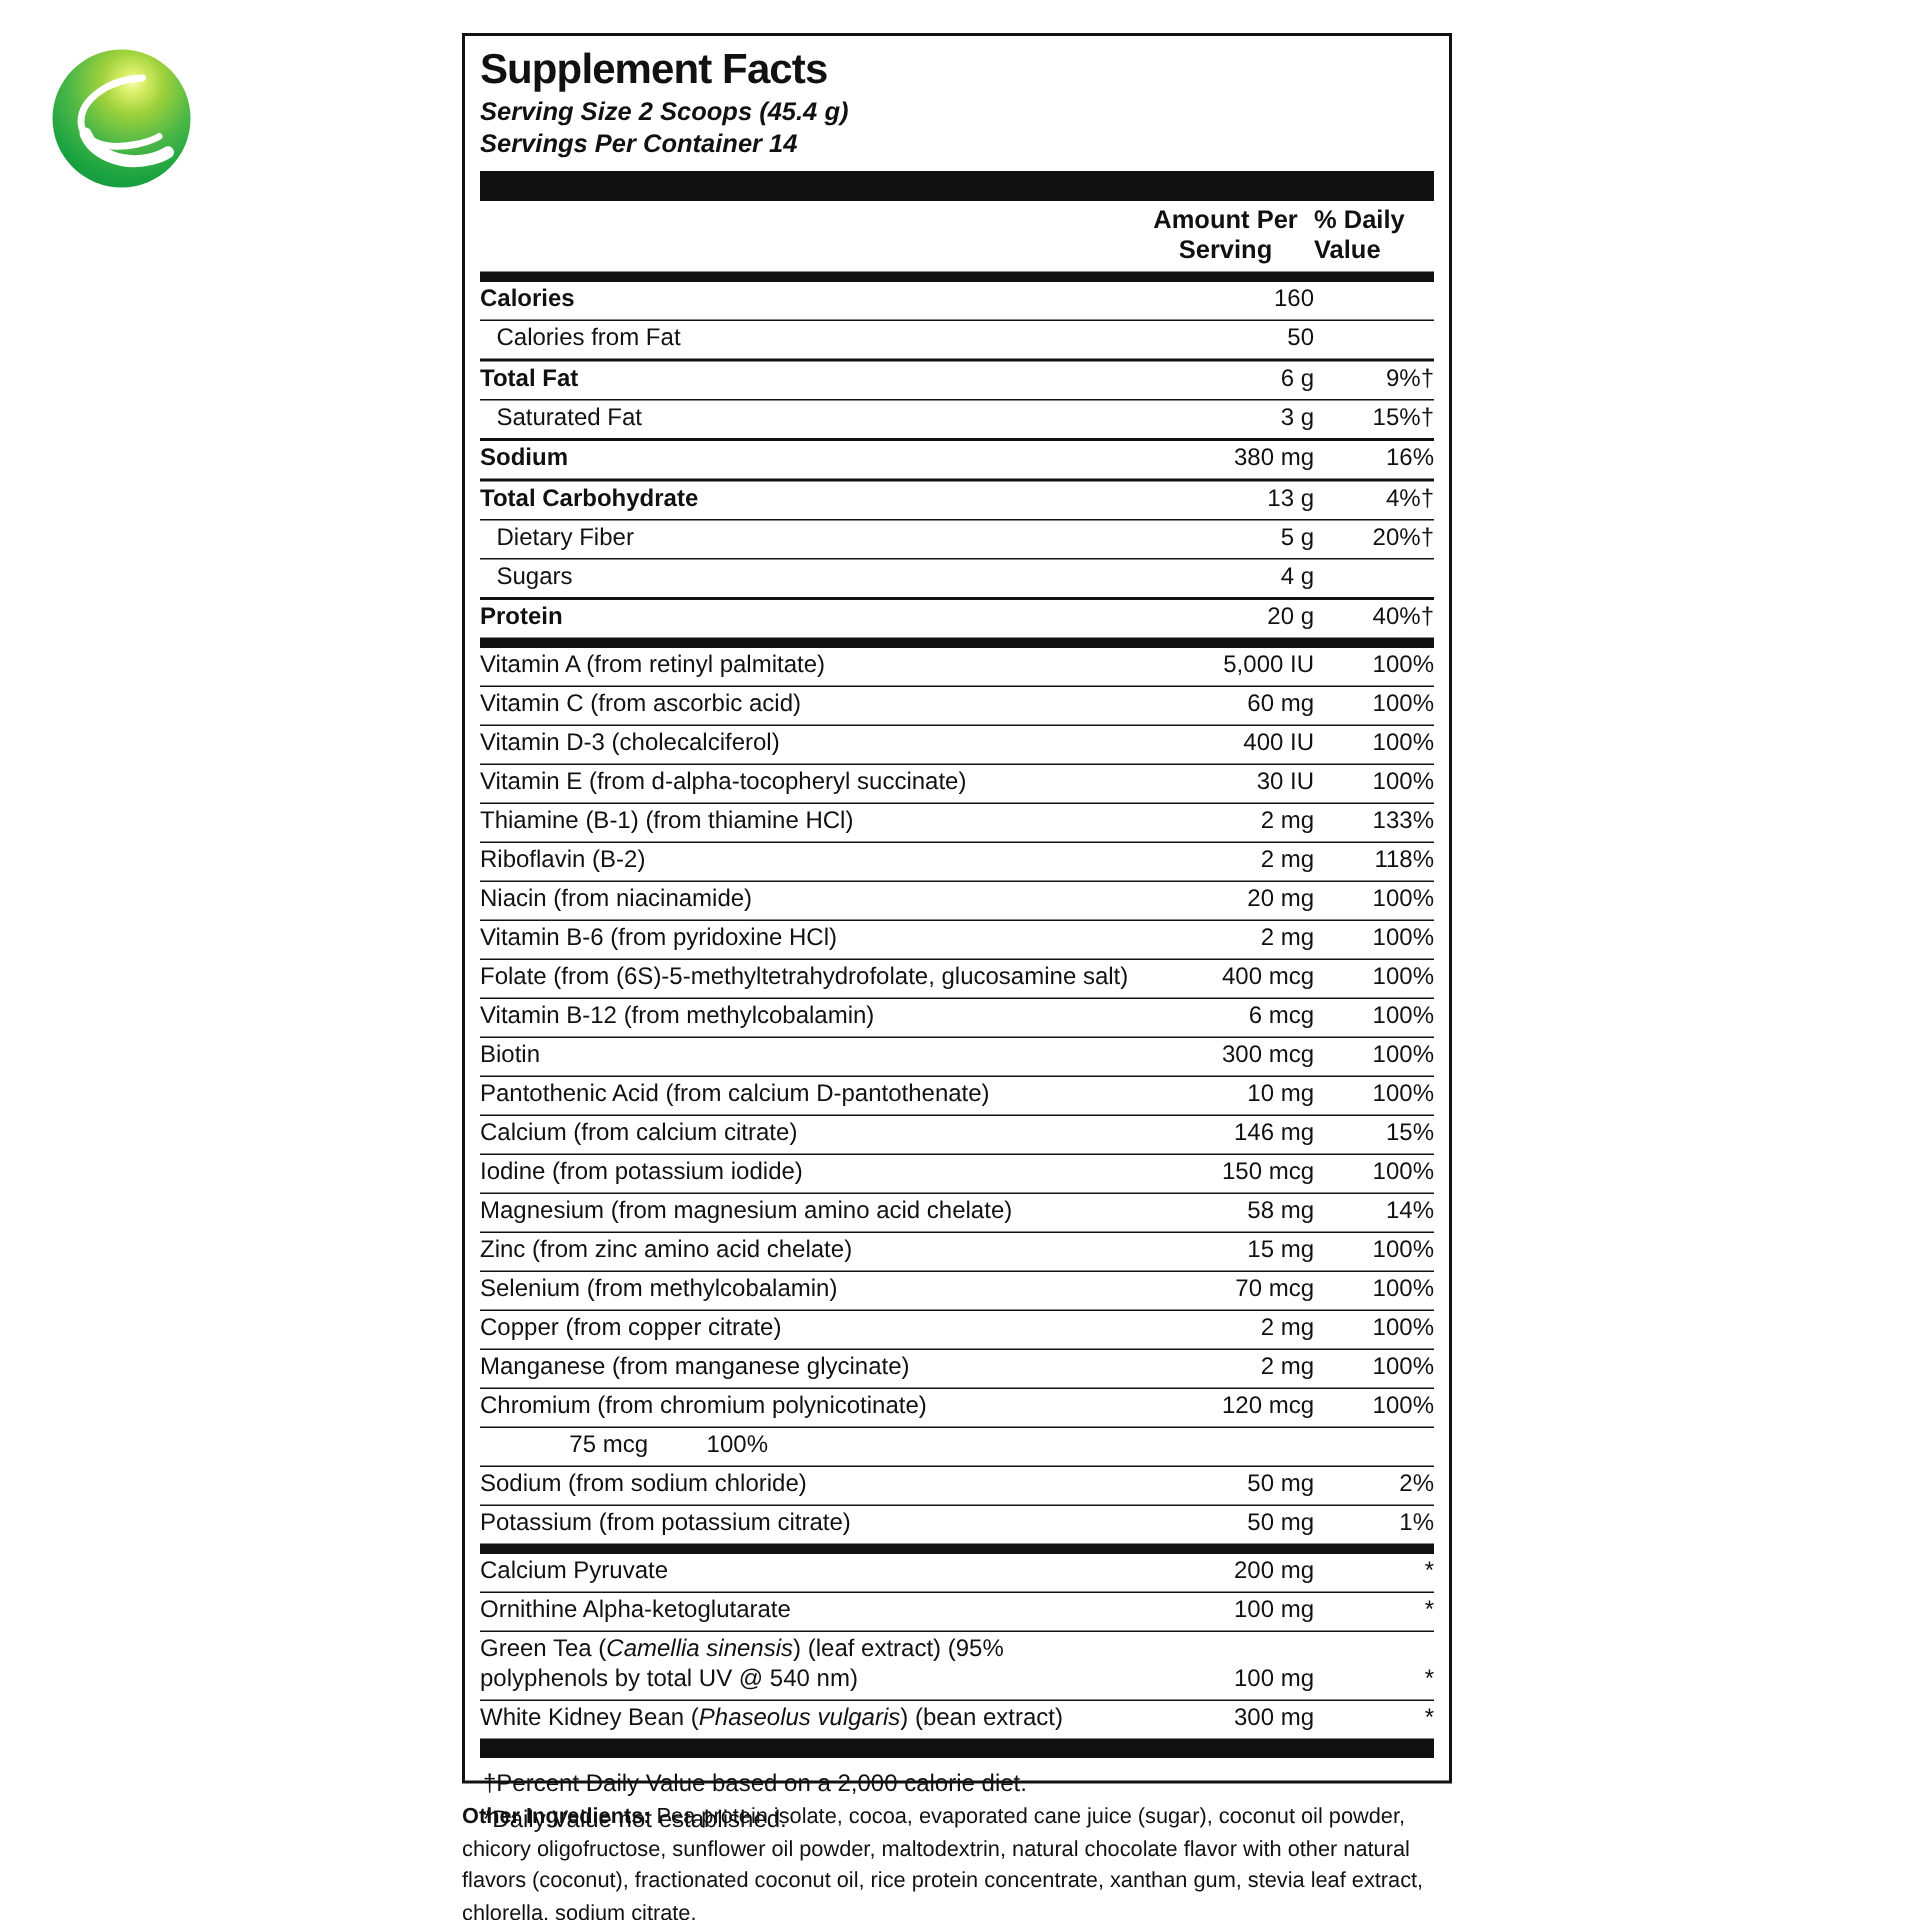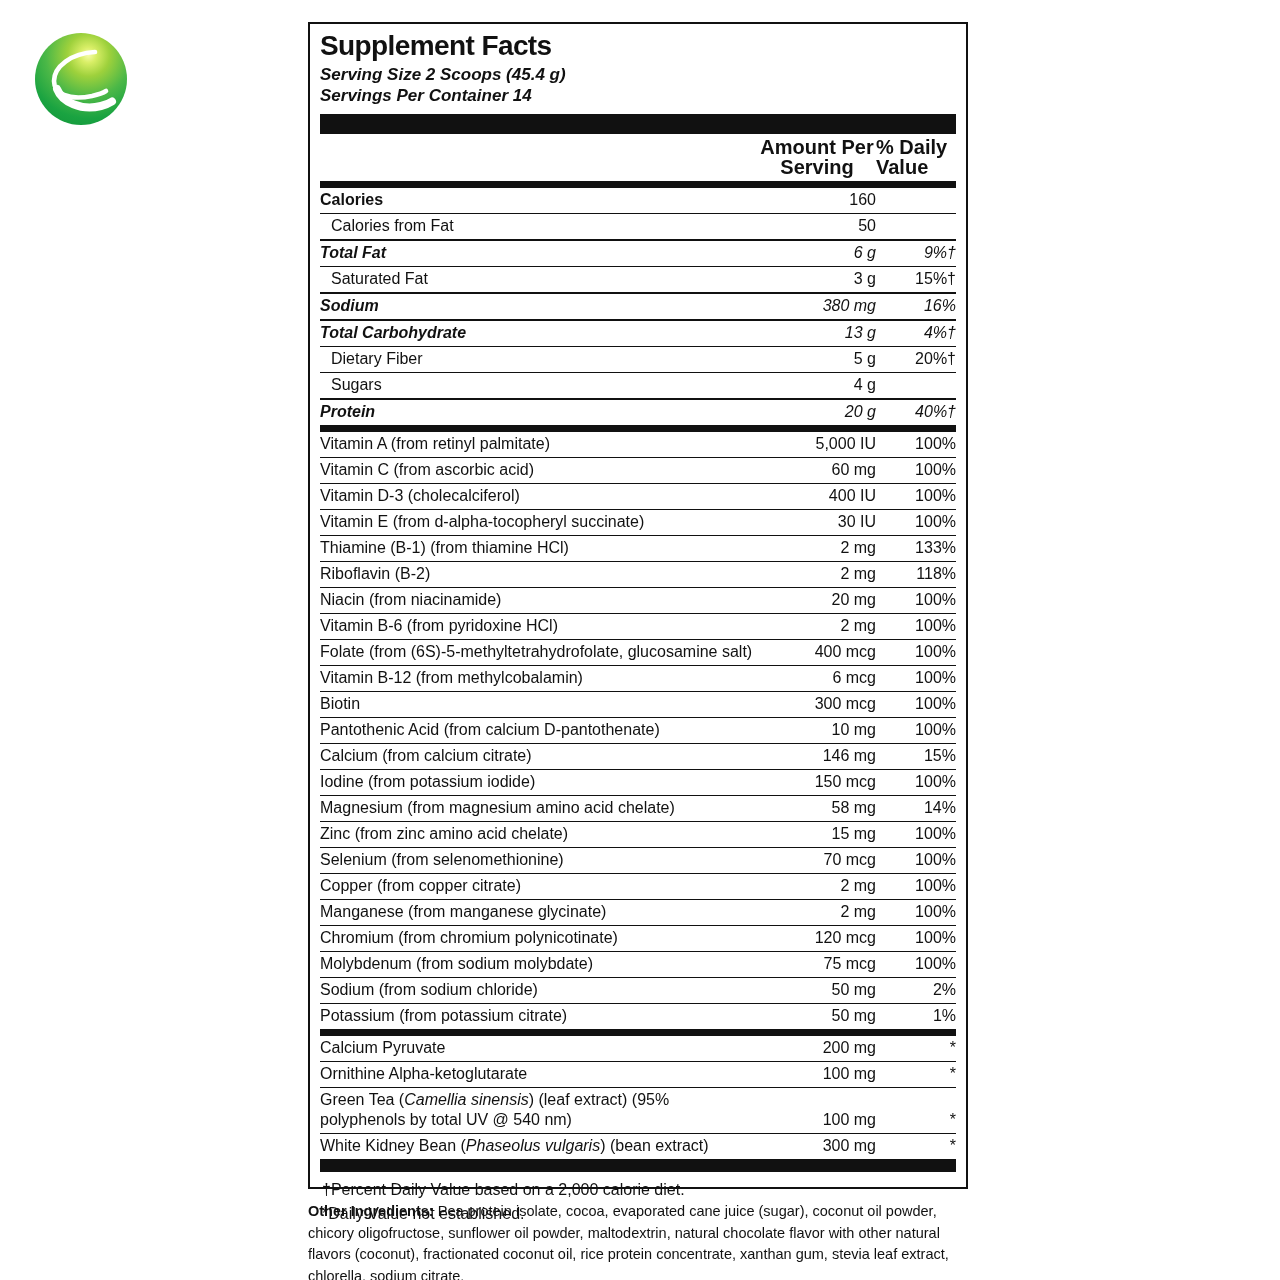--- a/index.html
+++ b/index.html
@@ -14,27 +14,27 @@
   
   .panel { position:absolute; left:308px; top:22px; width:660px; height:1167px;
            border:2px solid #111; background:#fff; padding:6px 10px 0 10px; }
   .title { font-size:28px; font-weight:bold; letter-spacing:-0.6px; line-height:1.06; margin:1px 0 3px 0; }
   .serv  { font-size:17px; font-weight:bold; line-height:21px;font-style:italic; }
   .bar   { background:#111; width:100%; }
   .bar-lg  { height:20px; margin-top:8px; }
   .bar-sm  { height:7px; }
   .bar-end { height:13px; }
 
-  .col-headers { display:flex; justify-content:flex-end; font-weight:bold; font-size:20px; line-height:20px; padding:3px 0 4px 0; }
+  .col-headers { display:flex; justify-content:flex-end; font-weight:bold; font-size:17px; line-height:20px; padding:3px 0 4px 0; }
   .amt-h { width:118px; text-align:center; }
   .dv-h  { width:80px;  text-align:left; }
 
   .rows .row { display:flex; align-items:flex-end; padding:2.5px 0 2.5px 0; border-top:1px solid #111; font-size:16px; line-height:20px; }
   .rows .row:first-child { border-top:0; }
-  .rows .row.sep2 { border-top-width:2px;font-style:italic; }
+  .rows .row.sep2 { border-top-width:2px; }
   .row .name { flex:1; padding-right:6px; }
   .row.bold .name { font-weight:bold; }
   .row.indent .name { padding-left:11px; }
   .row .amt { width:112px; text-align:right; white-space:nowrap; }
   .row .dv  { width:80px;  text-align:right; white-space:nowrap; }
   .it { font-style:italic;margin-top:20px; }
 
   .footnotes { font-size:16px; line-height:24px; padding:6px 0 0 2px; }
 
   .other-ing { position:absolute; left:308px; top:1201px; width:672px; font-size:14.5px; line-height:21.5px; }
@@ -197,41 +197,40 @@
           <span class="name"><span>Magnesium (from magnesium amino acid chelate)</span></span>
           <span class="amt">58 mg</span>
           <span class="dv">14%</span>
         </div>
         <div class="row">
           <span class="name"><span>Zinc (from zinc amino acid chelate)</span></span>
           <span class="amt">15 mg</span>
           <span class="dv">100%</span>
         </div>
         <div class="row">
-          <span class="name"><span>Selenium (from selenomethionine)</span></span>
+          <span class="name"><span>Selenium (from methylcobalamin)</span></span>
           <span class="amt">70 mcg</span>
           <span class="dv">100%</span>
         </div>
         <div class="row">
           <span class="name"><span>Copper (from copper citrate)</span></span>
           <span class="amt">2 mg</span>
           <span class="dv">100%</span>
         </div>
         <div class="row">
           <span class="name"><span>Manganese (from manganese glycinate)</span></span>
           <span class="amt">2 mg</span>
           <span class="dv">100%</span>
         </div>
         <div class="row">
           <span class="name"><span>Chromium (from chromium polynicotinate)</span></span>
           <span class="amt">120 mcg</span>
           <span class="dv">100%</span>
         </div>
         <div class="row">
-          <span class="name"><span>Molybdenum (from sodium molybdate)</span></span>
           <span class="amt">75 mcg</span>
           <span class="dv">100%</span>
         </div>
         <div class="row">
           <span class="name"><span>Sodium (from sodium chloride)</span></span>
           <span class="amt">50 mg</span>
           <span class="dv">2%</span>
         </div>
         <div class="row">
           <span class="name"><span>Potassium (from potassium citrate)</span></span>

